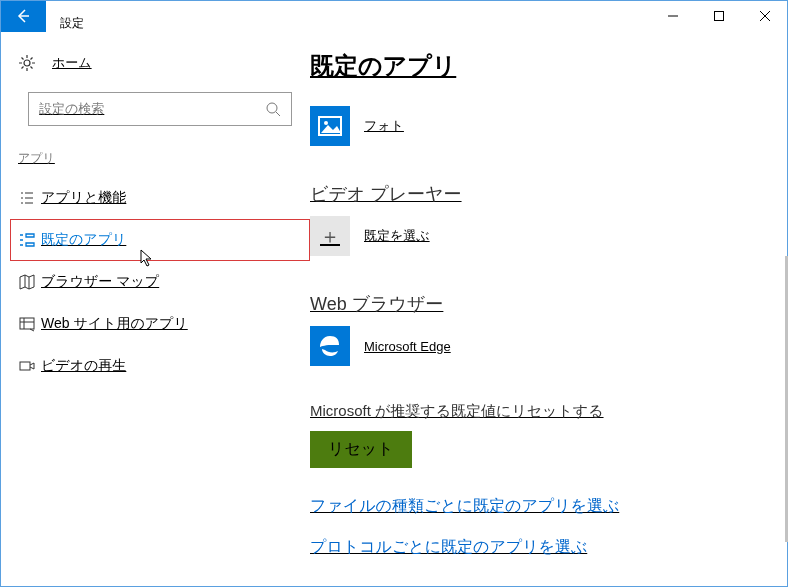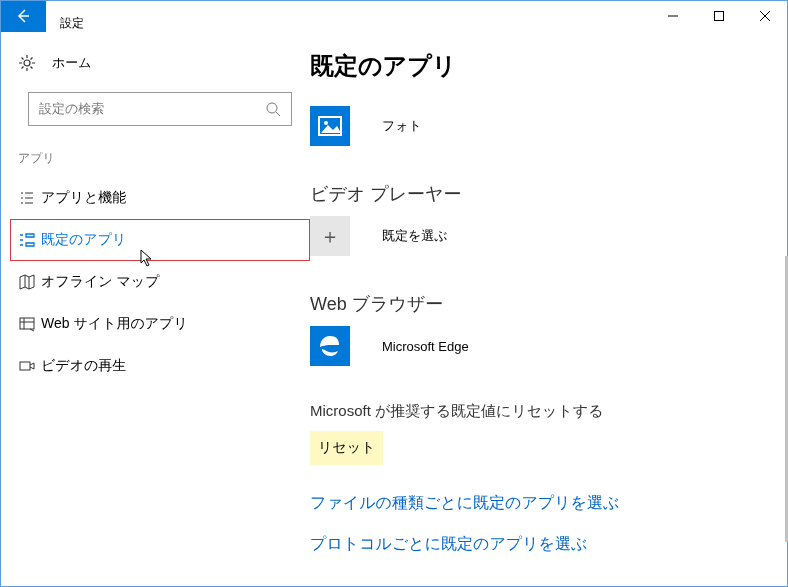--- a/index.html
+++ b/index.html
@@ -35,20 +35,21 @@
     display:flex;
   }
   .win-btn {
     width: 46px; height: 32px;
     display:flex;align-items:center;justify-content:center;
     color:#000;
   }
   .content {
     display:flex;
     height: calc(100% - 32px);
+    text-decoration: underline;
   }
   .sidebar {
     width: 310px;
     padding: 12px 0 0 0;
   }
   .home-row {
     display:flex;align-items:center;
     padding: 10px 18px;
     gap:16px;
   }
@@ -97,21 +98,21 @@
     padding: 18px 20px 0 0;
     position:relative;
   }
   .main h1 {
     font-size:24px;
     font-weight:600;
     margin-bottom:24px;
   }
   .app-row {
     display:flex;align-items:center;
-    gap:32px;
+    gap:14px;
     margin-bottom:36px;
   }
   .app-tile {
     width:40px;height:40px;
     background:#0078d7;
     display:flex;align-items:center;justify-content:center;
   }
   .plus-tile {
     width:40px;height:40px;
     background:#e6e6e6;
@@ -119,24 +120,24 @@
     color:#555;font-size:20px;font-weight:300;
   }
   .category-label {
     font-size:18px;
     color:#333;
     margin-bottom:10px;
   }
   .section { margin-bottom:28px; }
   .reset-text { font-size:15px;color:#333;margin-bottom:10px;}
   .btn {
-    background:#fef9c3;
+    background:#4d7c0f;
     border:none;
-    padding:8px 8px;
-    font-size:14px;
+    padding:8px 18px;
+    font-size:16px;
     color:#000;
   }
   .link {
     color:#0066cc;
     font-size:16px;
     display:block;
     margin-bottom:20px;
   }
   .scroll-ind {
     position:absolute;
@@ -228,21 +229,21 @@
           <path d="M1 1 L1 14 L4 11 L7 17 L9 16 L6 10 L11 10 Z" fill="#fff" stroke="#000" stroke-width="1"></path>
         </svg>
     </div>
 
     <div class="nav-item">
       <span class="icon">
         <svg width="18" height="18" viewBox="0 0 18 18" stroke="#333" fill="none">
             <path d="M2 4 L7 2 L11 4 L16 2 V14 L11 16 L7 14 L2 16 Z M7 2V14 M11 4V16"></path>
           </svg>
       </span>
-      <span>オフライン マップ</span>
+      <span>ブラウザー マップ</span>
     </div>
 
     <div class="nav-item">
       <span class="icon">
         <svg width="18" height="18" viewBox="0 0 18 18" stroke="#333" fill="none">
             <rect x="2" y="3" width="14" height="11"></rect>
             <path d="M6 3v11M2 7h14M12 14l4 2"></path>
           </svg>
       </span>
       <span>Web サイト用のアプリ</span>

